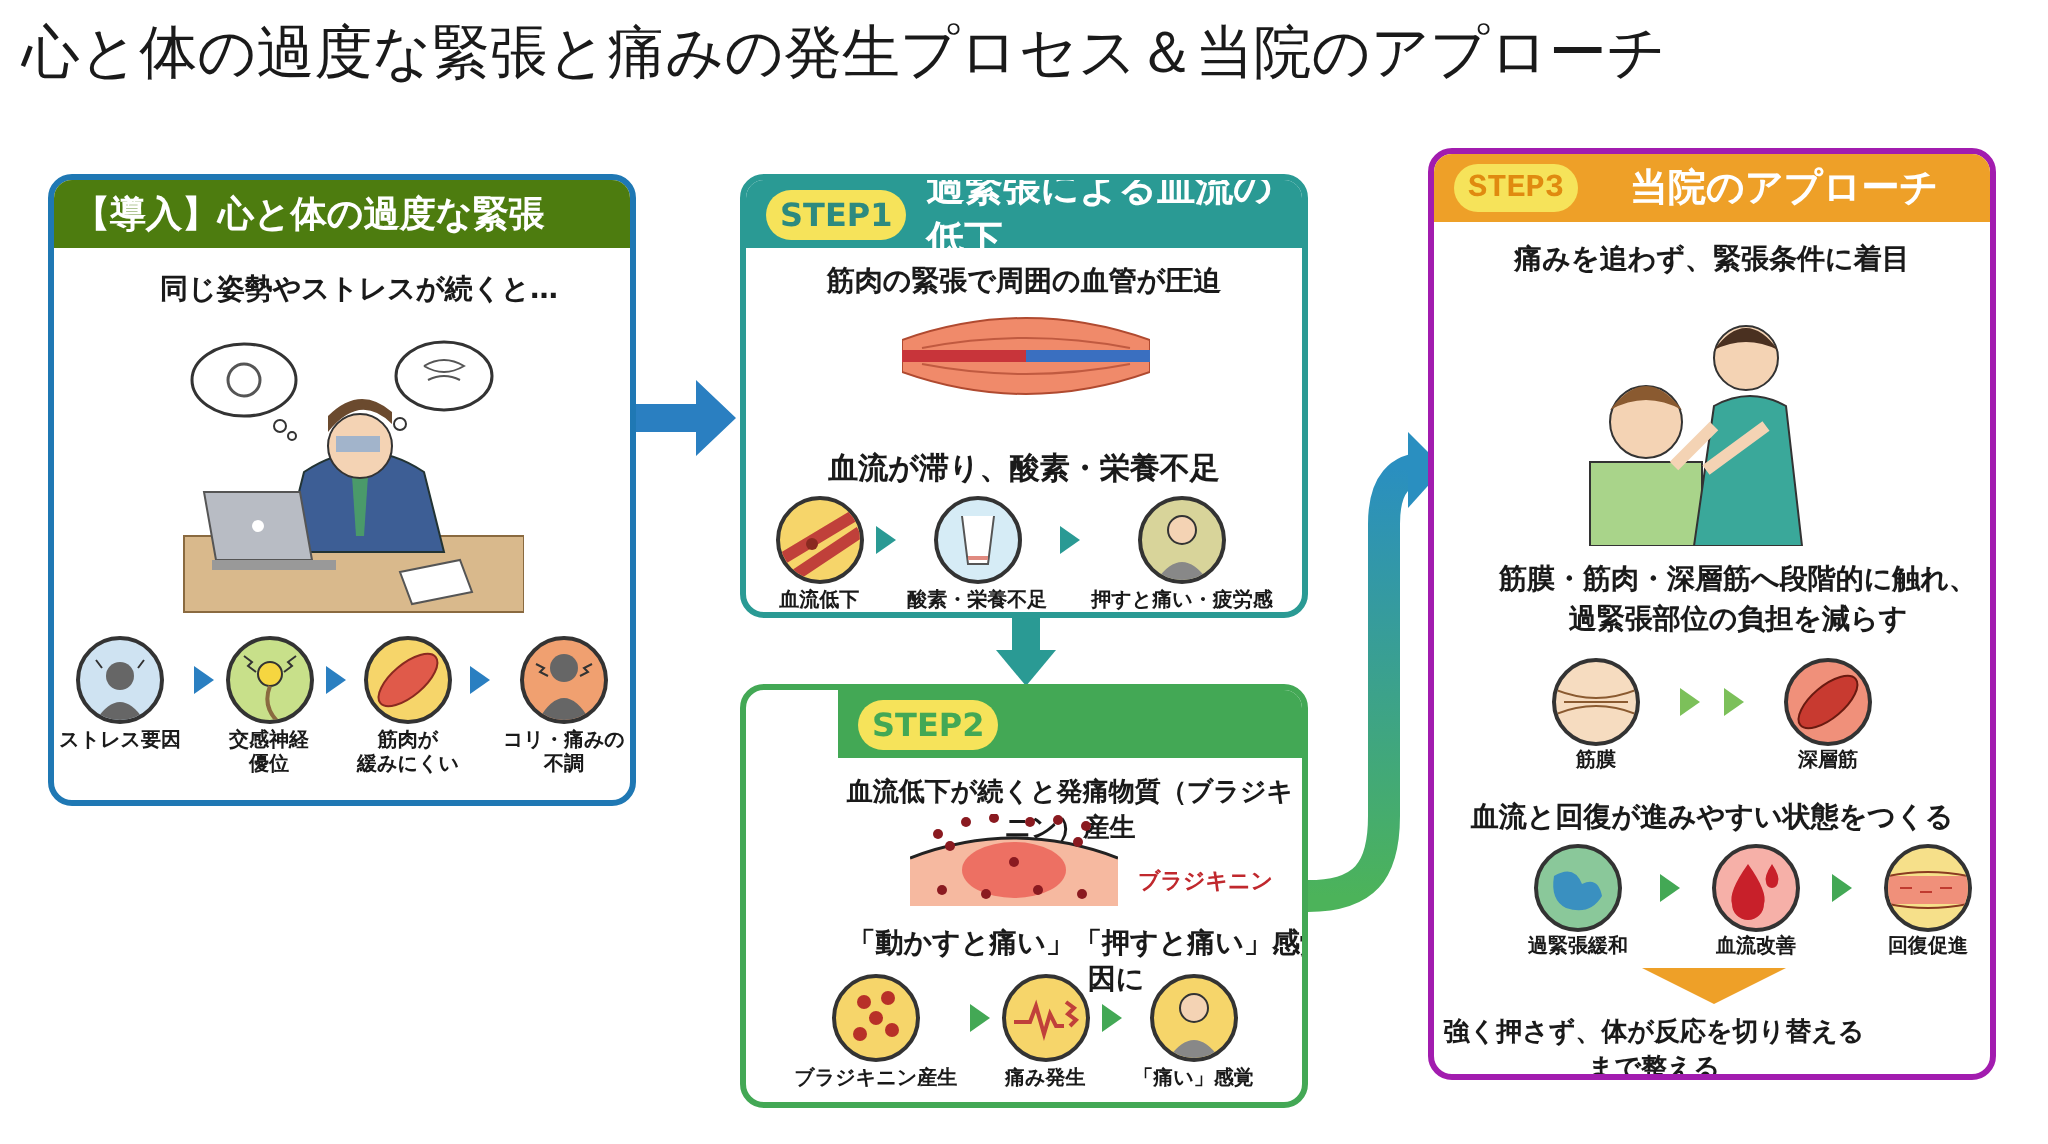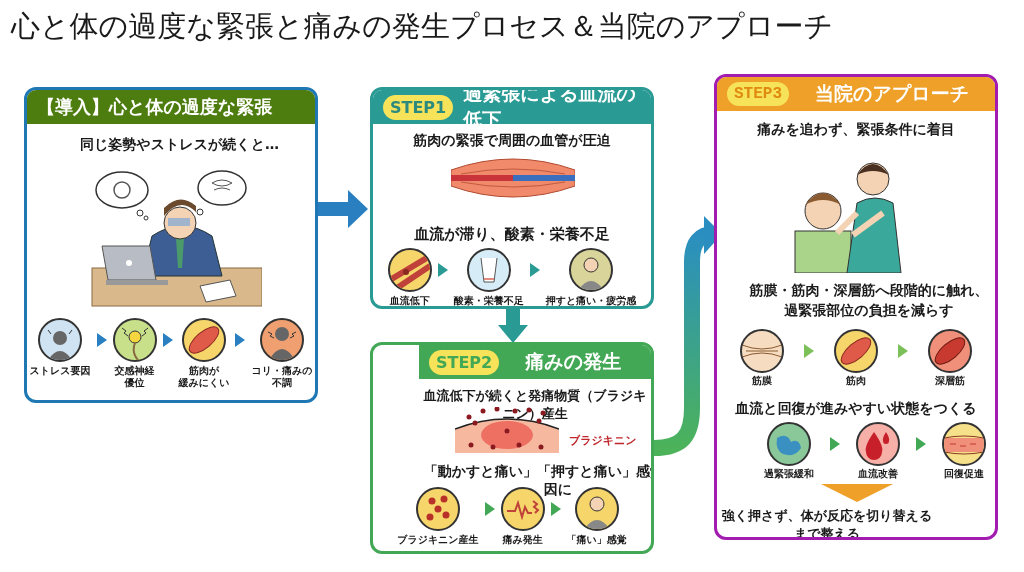--- a/index.html
+++ b/index.html
@@ -166,21 +166,20 @@
           </svg>
       </div>
       <div class="cap">押すと痛い・疲労感</div>
     </div>
   </div>
 </div>
 
 <div class="panel" id="s2">
   <div class="panel-head">
     <span class="step-badge">STEP2</span>
-    <span style="margin-left:16px;">痛みの発生</span>
   </div>
   <div class="sub" style="margin-top:8px;font-size:13px;">血流低下が続くと発痛物質（ブラジキニン）産生</div>
   <svg style="position:absolute;left:82px;top:62px;" width="104" height="48">
     <path d="M0,22 Q52,2 104,22 L104,46 L0,46 Z" fill="#f6b9a0"></path>
     <ellipse cx="52" cy="28" rx="26" ry="14" fill="#e8403a" opacity="0.6"></ellipse>
     <path d="M0,22 Q52,2 104,22" stroke="#222" stroke-width="1.5" fill="none"></path>
     <g fill="#8a1a20">
       <circle cx="14" cy="10" r="2.5"></circle>
         <circle cx="28" cy="4" r="2.5"></circle>
         <circle cx="42" cy="2" r="2.5"></circle>
@@ -255,28 +254,20 @@
   <div class="icon-row" style="left:0;width:278px;top:252px;">
     <div class="icon-item" style="margin:0 14px;">
       <div class="circ" style="background:#f6dcc0;">
         <svg width="40" height="40">
             <path d="M0,14 q20,8 40,0 M0,26 q20,-8 40,0 M4,20 h32" stroke="#8a5a30" fill="none"></path>
           </svg>
       </div>
       <div class="cap">筋膜</div>
     </div>
     <div class="tri" style="border-left-color:#7cc05a;"></div>
-    <div class="icon-item" style="margin:0 14px;">
-      <div class="circ" style="background:#f6d56a;">
-        <svg width="40" height="40">
-            <ellipse cx="20" cy="20" rx="18" ry="8" transform="rotate(-40 20 20)" fill="#e05a4a" stroke="#8a2a20"></ellipse>
-          </svg>
-      </div>
-      <div class="cap">筋肉</div>
-    </div>
     <div class="tri" style="border-left-color:#7cc05a;"></div>
     <div class="icon-item" style="margin:0 14px;">
       <div class="circ" style="background:#f0907a;">
         <svg width="40" height="40">
             <ellipse cx="20" cy="20" rx="18" ry="8" transform="rotate(-40 20 20)" fill="#c83a30" stroke="#6a1a10"></ellipse>
           </svg>
       </div>
       <div class="cap">深層筋</div>
     </div>
   </div>

